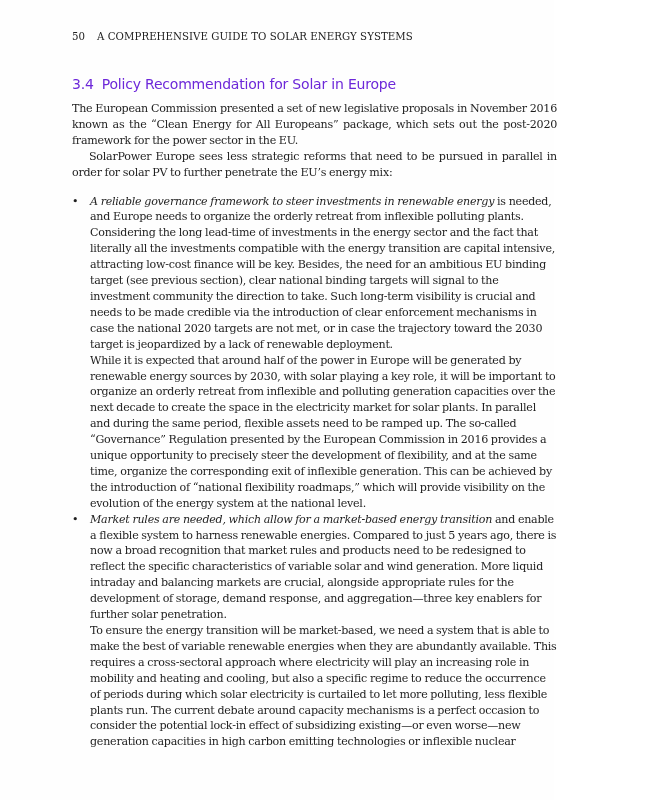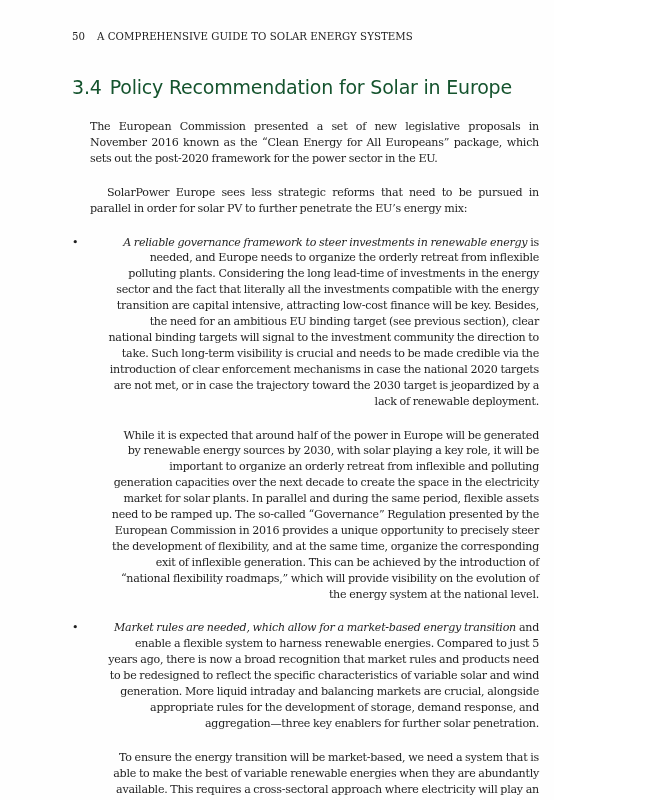--- a/index.html
+++ b/index.html
@@ -7,34 +7,34 @@
     .page { position: absolute; left: 0; top: 0; width: 554px; height: 800px; background: #fefefe; }
     .running-head {
       position: absolute; left: 72px; top: 31px;
       font-family: "DejaVu Serif", serif; font-size: 10.2px; color: #222;
       letter-spacing: 0.05px; white-space: nowrap;
     }
     .running-head .pg { margin-right: 12px; }
     .section-title {
       position: absolute; left: 72px; top: 76px; margin: 0;
       font-family: "DejaVu Sans", sans-serif; font-weight: normal;
-      font-size: 19px; color: #14532d; letter-spacing: -0.2px; white-space: nowrap;
+      font-size: 14px; color: #6d28d9; letter-spacing: -0.2px; white-space: nowrap;
     }
     .section-title .num { margin-right: 8px; }
     .body {
       position: absolute; left: 72px; top: 101px; width: 485px;
       font-family: "DejaVu Serif", serif; font-size: 11.1px; line-height: 15.9px;
       color: #1e1e1e; letter-spacing: -0.25px; word-spacing: -0.4px;
     }
-    .body p { margin: 18px; text-align: justify; }
+    .body p { margin: 0; text-align: justify; }
     .body p.indent { text-indent: 17px; }
     .body ul { list-style: none; margin: 13px 0 0 0; padding: 0; }
     .body li { position: relative; padding-left: 18px; }
     .body li .bullet { position: absolute; left: 0; top: 0; font-size: 11px; }
-    .body li p { text-align: right; }
+    .body li p { text-align: left; }
     .body em { font-style: italic; }
   </style>
 </head>
 <body>
 
 <div class="page">
 
   <div class="running-head">
     <span class="pg">50</span><span>A COMPREHENSIVE GUIDE TO SOLAR ENERGY SYSTEMS</span>
   </div>

